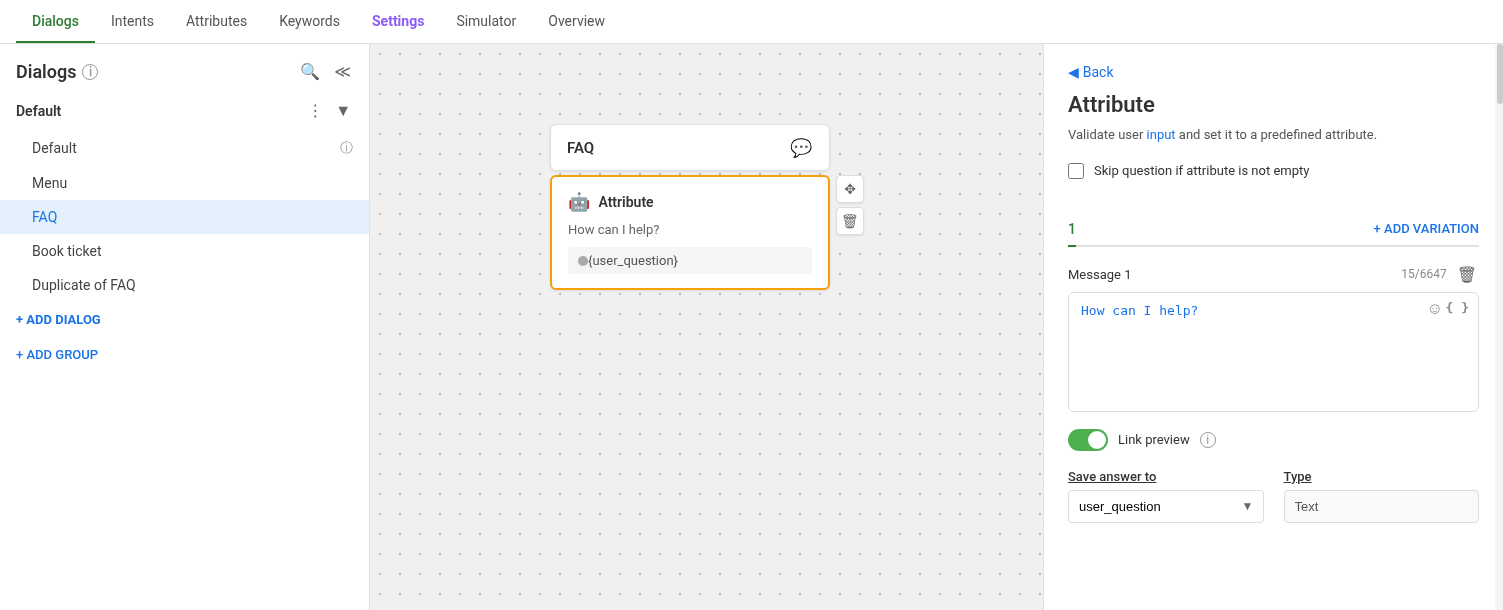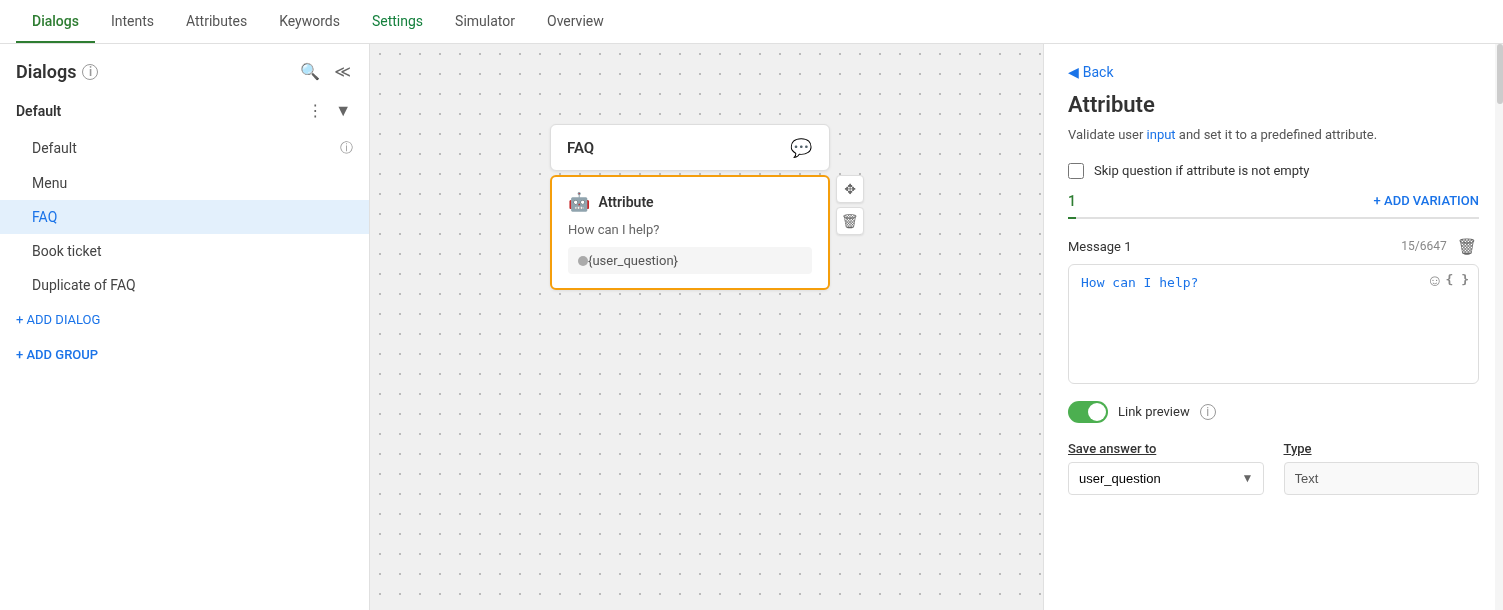--- a/index.html
+++ b/index.html
@@ -2,41 +2,41 @@
 <html><head>
   <meta charset="utf-8">
   <style>
     * { box-sizing: border-box; margin: 0; padding: 0; }
     body { font-family: -apple-system, BlinkMacSystemFont, 'Segoe UI', Roboto, sans-serif; font-size: 14px; color: #333; background: #fff; height: 610px; overflow: hidden; display: flex; flex-direction: column; }
 
     
     .top-nav { display: flex; align-items: center; border-bottom: 1px solid #e0e0e0; padding: 0 16px; height: 44px; flex-shrink: 0; }
     .nav-tab { padding: 12px 16px; font-size: 14px; cursor: pointer; color: #555; border-bottom: 2px solid transparent; margin-bottom: -1px; text-decoration: none; }
     .nav-tab.active-green { color: #2e7d32; border-bottom: 2px solid #2e7d32; font-weight: 500; }
-    .nav-tab.active-orange { color: #15803d; font-weight: 400; border-bottom: 2px solid transparent; }
+    .nav-tab.active-orange { color: #8b5cf6; font-weight: 700; border-bottom: 2px solid transparent; }
 
     
     .main-layout { display: flex; flex: 1; overflow: hidden; }
 
     
     .sidebar { width: 370px; flex-shrink: 0; border-right: 1px solid #e0e0e0; display: flex; flex-direction: column; overflow-y: auto; }
     .sidebar-header { display: flex; align-items: center; justify-content: space-between; padding: 16px 16px 8px; }
     .sidebar-title { font-size: 18px; font-weight: 600; display: flex; align-items: center; gap: 6px; }
     .sidebar-title-icons { display: flex; align-items: center; gap: 10px; color: #666; }
     .icon-btn { background: none; border: none; cursor: pointer; color: #666; font-size: 16px; padding: 2px; }
 
     .group-header { display: flex; align-items: center; justify-content: space-between; padding: 8px 16px; }
     .group-label { font-weight: 600; font-size: 14px; }
     .group-actions { display: flex; gap: 8px; color: #666; }
 
     .sidebar-item { padding: 9px 16px 9px 32px; cursor: pointer; color: #444; display: flex; align-items: center; justify-content: space-between; }
     .sidebar-item.active { background: #e3f0fc; color: #1a73e8; }
     .info-icon { color: #999; font-size: 13px; }
 
-    .add-link { color: #1a73e8; padding: 10px 16px; cursor: pointer; font-size: 13px; font-weight: 400; }
+    .add-link { color: #1a73e8; padding: 10px 16px; cursor: pointer; font-size: 13px; font-weight: 700; }
     .add-group-link { color: #1a73e8; padding: 10px 16px; cursor: pointer; font-size: 13px; font-weight: 500; }
 
     
     .canvas { flex: 1; background-color: #f0f0f0; background-image: radial-gradient(circle, #bbb 1px, transparent 1px); background-size: 20px 20px; position: relative; overflow: hidden; }
 
     
     .faq-node { position: absolute; top: 80px; left: 180px; width: 280px; }
     .faq-header-card { background: #fff; border: 1px solid #ddd; border-radius: 6px; padding: 12px 16px; display: flex; align-items: center; justify-content: space-between; margin-bottom: 4px; box-shadow: 0 1px 3px rgba(0,0,0,0.08); }
     .faq-header-title { font-weight: 600; font-size: 15px; }
     .chat-icon { color: #555; font-size: 18px; }
@@ -54,21 +54,21 @@
     
     .right-panel { width: 460px; flex-shrink: 0; border-left: 1px solid #e0e0e0; overflow-y: auto; padding: 20px 24px; position: relative; }
     .scrollbar-area { position: absolute; right: 0; top: 0; bottom: 0; width: 8px; background: #f5f5f5; }
     .scrollbar-thumb { position: absolute; right: 0; top: 0; width: 6px; height: 60px; background: #ccc; border-radius: 3px; }
 
     .back-link { color: #1a73e8; cursor: pointer; font-size: 14px; display: flex; align-items: center; gap: 4px; margin-bottom: 12px; }
     .panel-title { font-size: 22px; font-weight: 600; margin-bottom: 8px; }
     .panel-desc { color: #555; font-size: 13px; margin-bottom: 18px; line-height: 1.5; }
     .panel-desc span.highlight { color: #1a73e8; }
 
-    .skip-checkbox { display: flex; align-items: center; gap: 10px; margin-bottom: 6px; font-size: 13px; }
+    .skip-checkbox { display: flex; align-items: center; gap: 10px; margin-bottom: 34px; font-size: 13px; }
     .skip-checkbox input[type="checkbox"] { width: 16px; height: 16px; }
 
     .variation-tabs { display: flex; align-items: center; justify-content: space-between; border-bottom: 2px solid #e0e0e0; margin-bottom: 16px; }
     .var-tab { padding: 8px 0; font-size: 14px; border-bottom: 2px solid transparent; margin-bottom: -2px; cursor: pointer; }
     .var-tab.active { border-bottom: 2px solid #2e7d32; color: #2e7d32; font-weight: 500; }
     .add-variation { color: #1a73e8; font-size: 13px; font-weight: 500; cursor: pointer; }
 
     .message-header { display: flex; align-items: center; justify-content: space-between; margin-bottom: 6px; }
     .message-label { font-size: 13px; font-weight: 400; }
     .message-meta { display: flex; align-items: center; gap: 8px; color: #888; font-size: 12px; }

